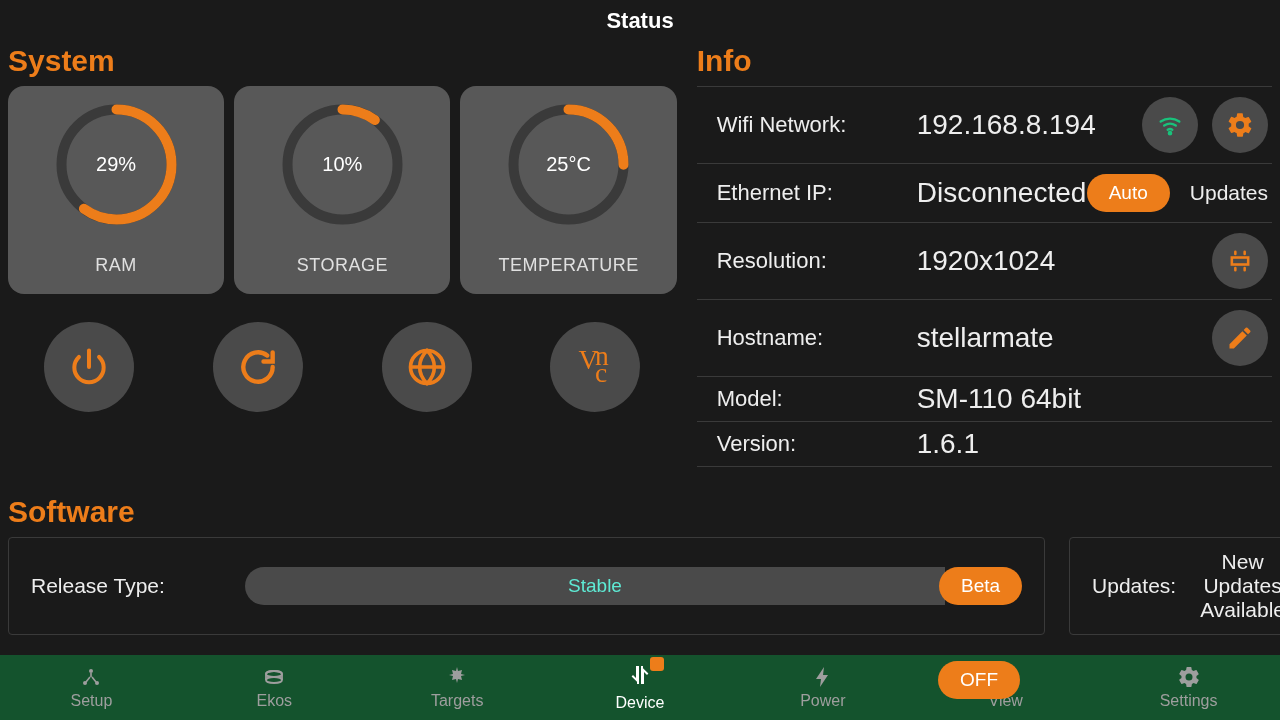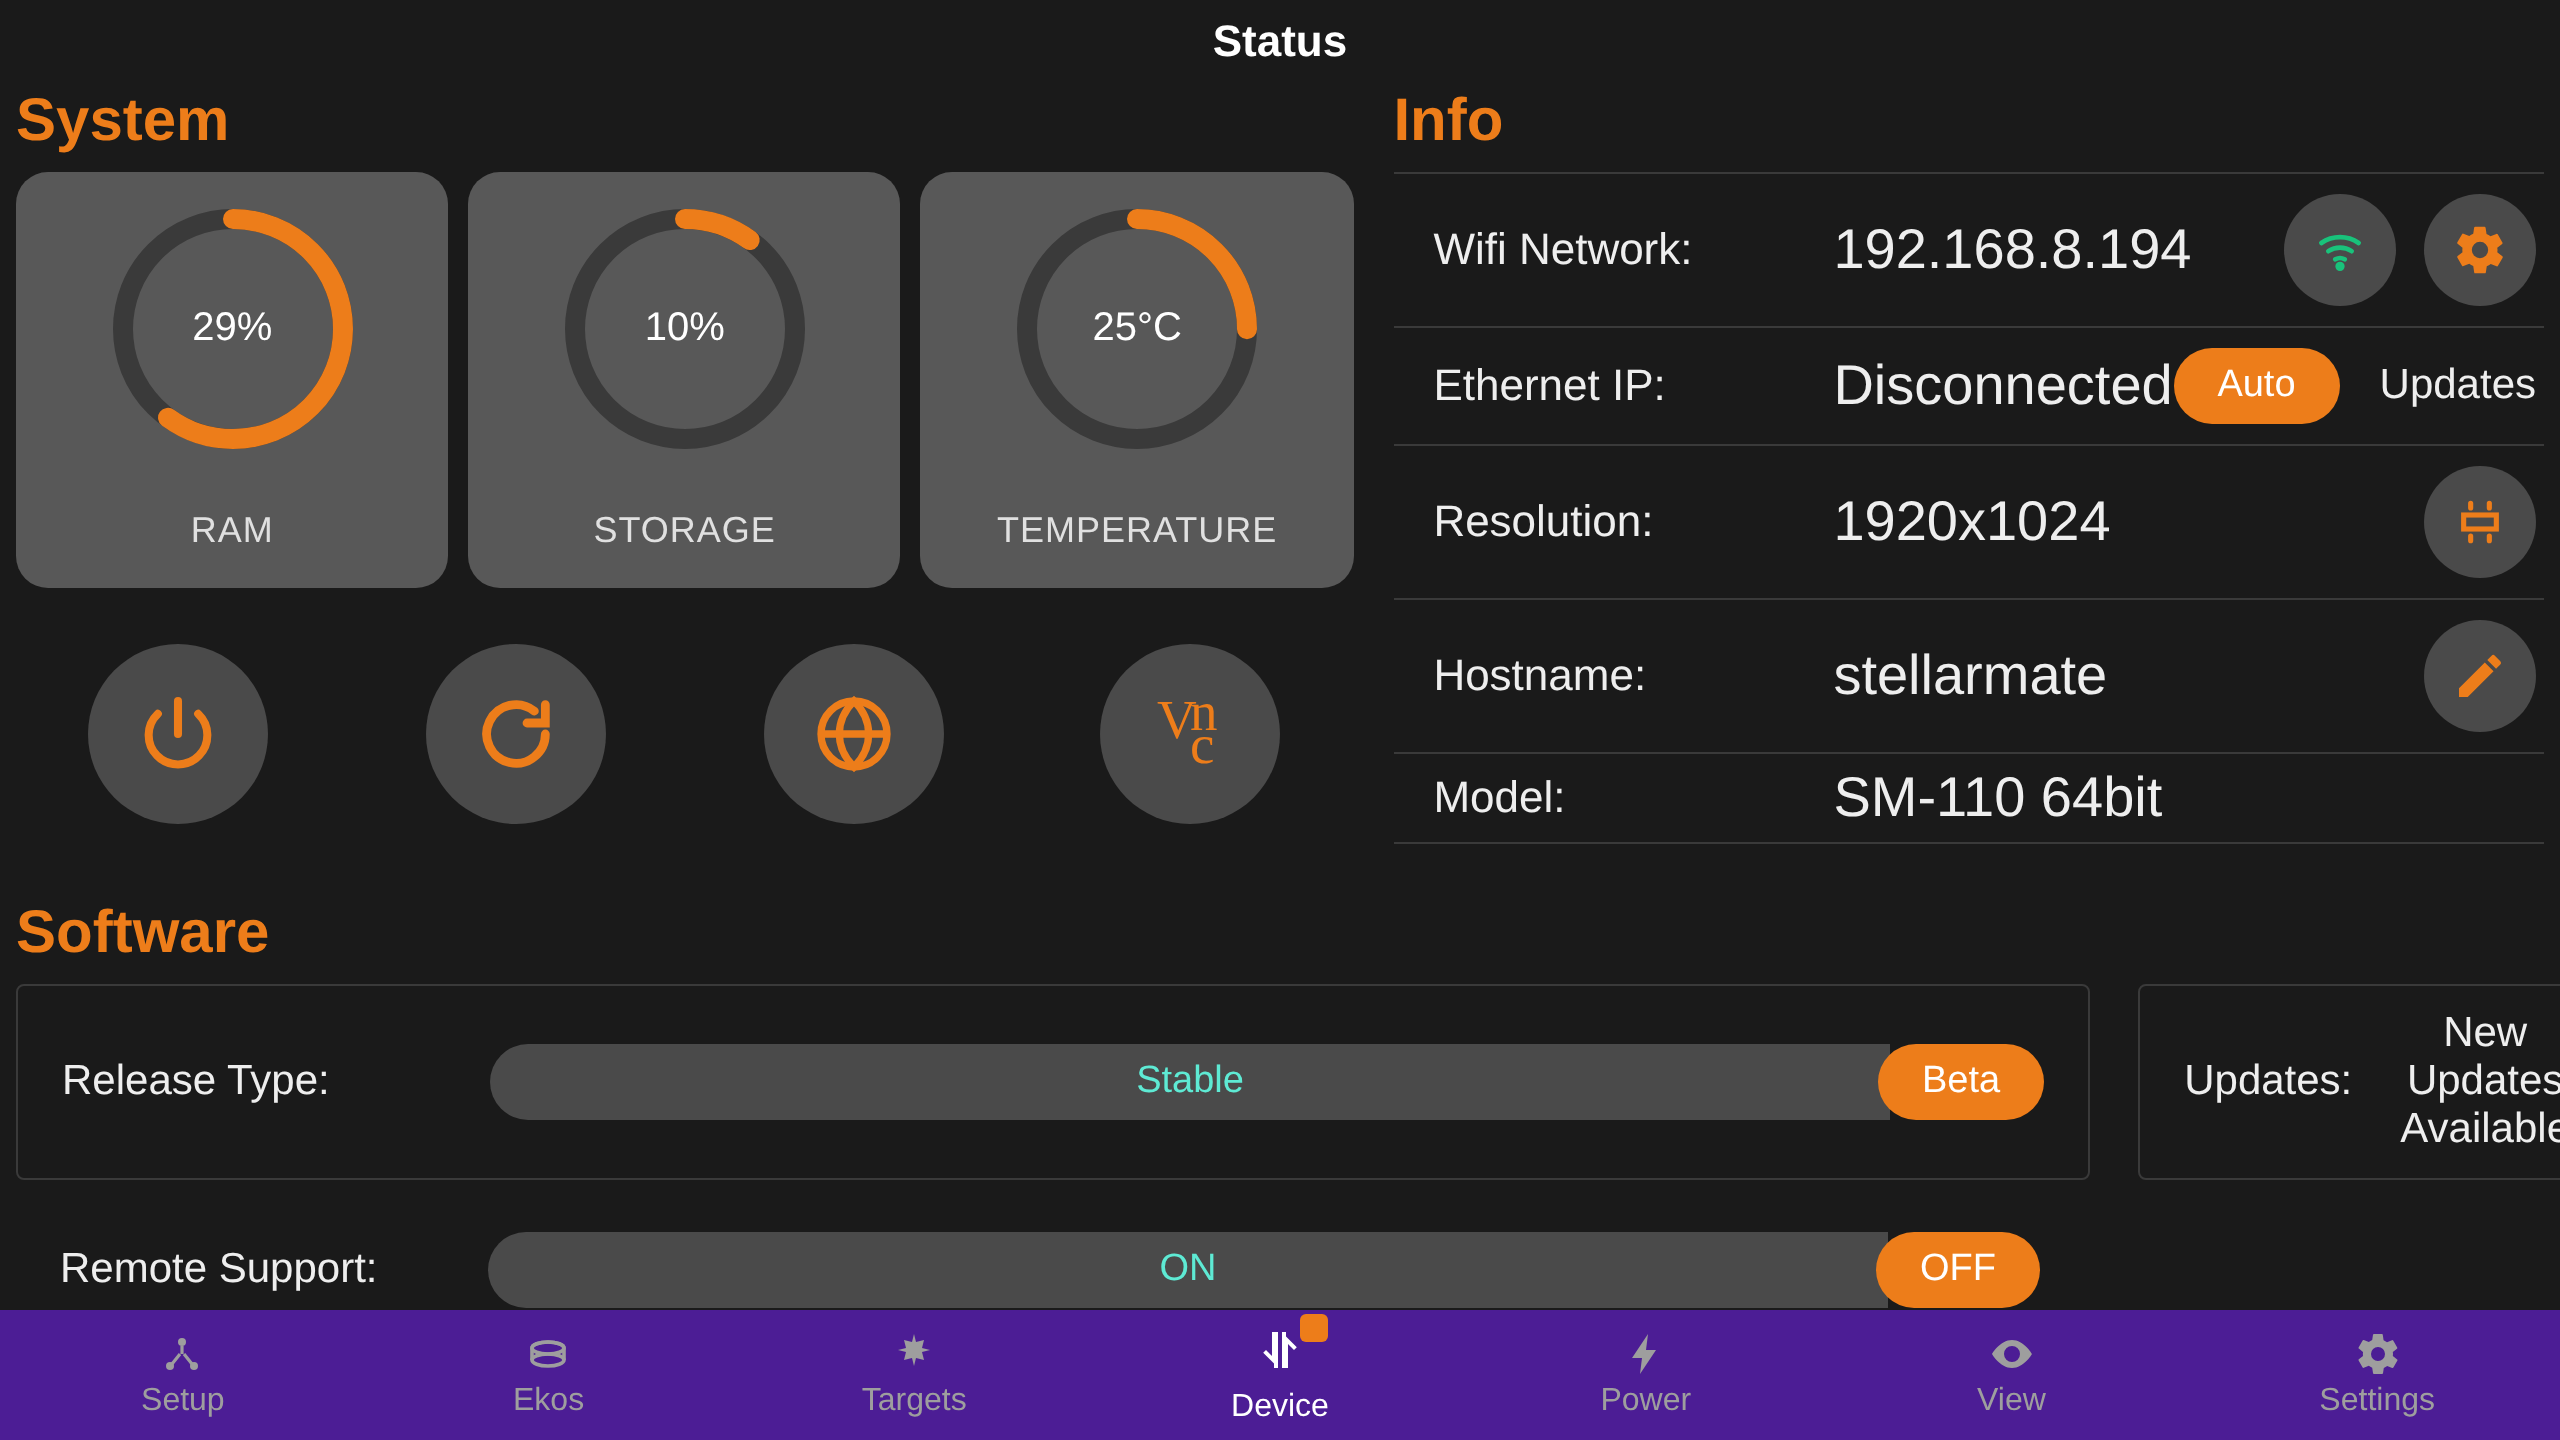--- a/index.html
+++ b/index.html
@@ -36,21 +36,21 @@
   .pill.active { background: #ed7d1a; color: #fff; border-radius: 22px; position: relative; z-index: 1; margin-left: -6px; }
   .eth-direct { font-size: 21px; color: #eee; padding-left: 10px; }
   .software { padding: 0 8px; margin-top: 28px; }
   .sw-row-wrap { display: flex; gap: 24px; }
   .sw-box { flex: 1; border: 1px solid #3a3a3a; border-radius: 4px; padding: 12px 22px; display: flex; align-items: center; gap: 24px; min-height: 56px; }
   .sw-label { font-size: 21px; color: #eee; width: 190px; }
   .sw-value { font-size: 21px; color: #eee; flex:1; }
   .sw-row2 { margin-top: 14px; display:flex; }
   .sw-inner { display:flex; align-items:center; gap:24px; padding: 12px 22px; }
   .sw-inner .sw-label { width: 190px; }
-  .bottom-nav { position: absolute; left:0; right:0; bottom:0; height: 65px; background: #4c1d95; display: flex; }
+  .bottom-nav { position: absolute; left:0; right:0; bottom:0; height: 65px; background: #14532d; display: flex; }
   .nav-item { flex:1; display:flex; flex-direction:column; align-items:center; justify-content:center; gap:3px; color:#9e9e9e; font-size:16px; cursor:pointer; }
   .nav-item.active { color:#fff; }
   .nav-item svg { width:24px; height:24px; }
   .nav-item .badge { position: relative; }
   .nav-item .badge .dot { position:absolute; top:-6px; right:-12px; width:14px; height:14px; background:#ed7d1a; border-radius:3px; }
   .vnc-text { font-family: serif; font-size: 30px; fill: #ed7d1a; }
 </style>
 </head>
 <body>
 
@@ -189,20 +189,24 @@
               </svg>
           </button>
         </div>
       </div>
 
       <div class="info-row" style="min-height:44px; padding-top:6px; padding-bottom:6px;">
         <div class="info-label">Model:</div>
         <div class="info-value">SM-110 64bit</div>
       </div>
 
+      <div class="info-row" style="min-height:44px; padding-top:6px; padding-bottom:6px;">
+        <div class="info-label">Version:</div>
+        <div class="info-value">1.6.1</div>
+      </div>
     </div>
   </div>
 </div>
 
 <div class="software">
   <div class="section-title">Software</div>
   <div class="sw-row-wrap">
     <div class="sw-box">
       <div class="sw-label">Release Type:</div>
       <div class="pill-group">

